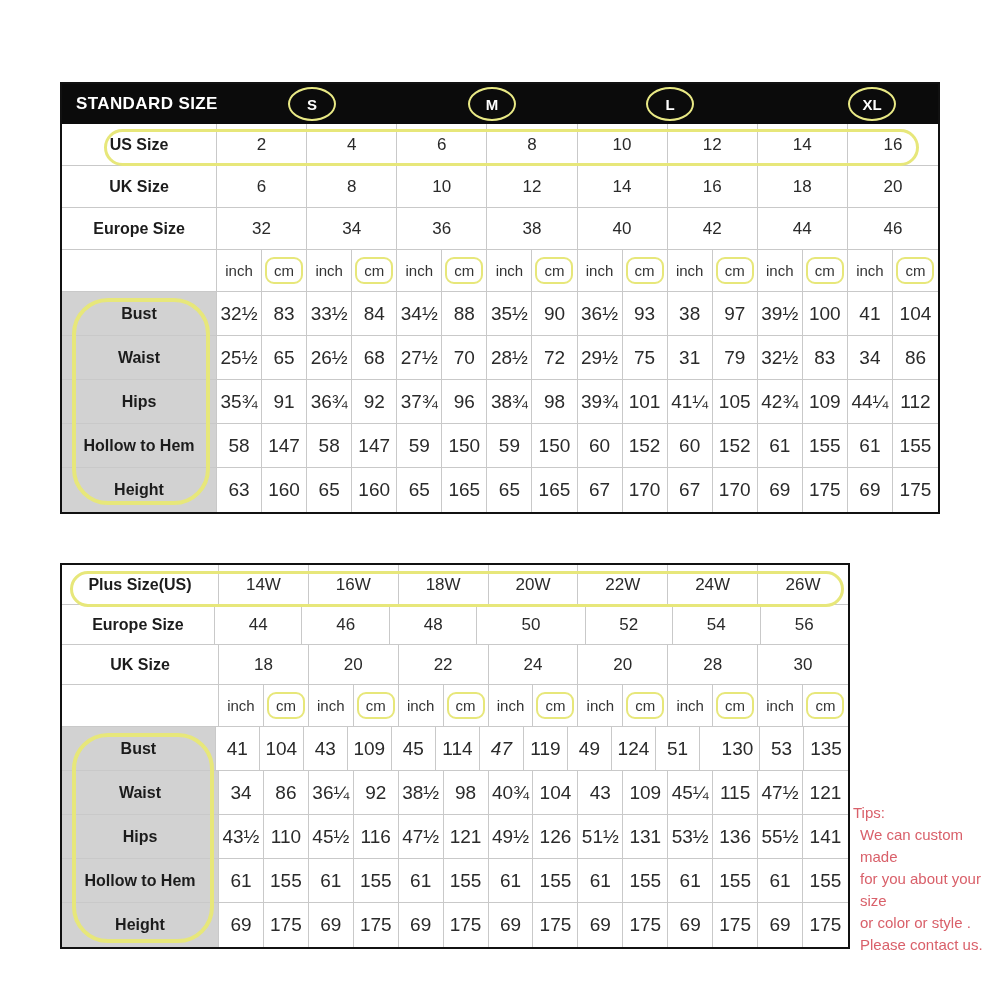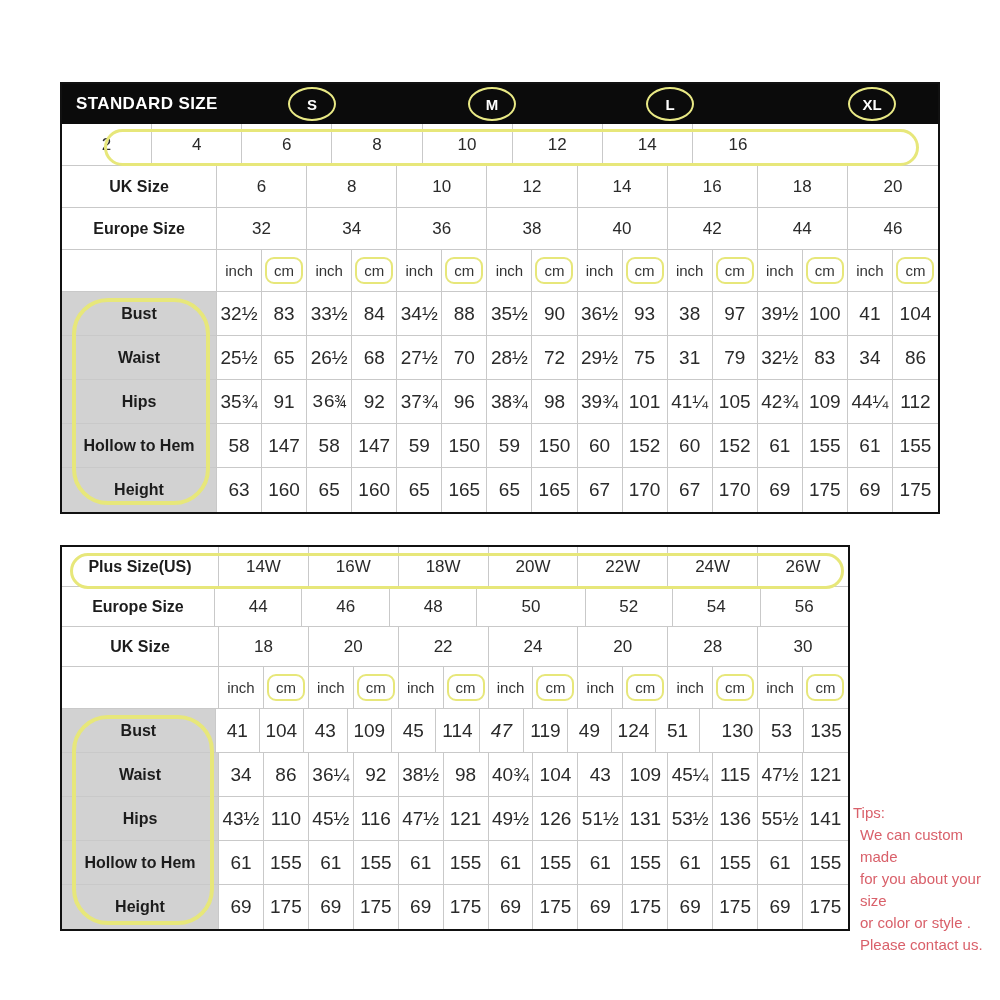--- a/index.html
+++ b/index.html
@@ -2,21 +2,21 @@
 <html><head>
 <meta charset="utf-8">
 <style>
   * { margin:0; padding:0; box-sizing:border-box; }
   html,body { width:1000px; height:1000px; background:#fff;
               font-family:"Liberation Sans", sans-serif; color:#222; }
   .page { position:relative; width:1000px; height:1000px; background:#fff; overflow:hidden; }
 
   .tblwrap { position:absolute; background:#fff; border:2px solid #111; }
   #t1 { left:60px; top:82px;  width:880px; height:432px; }
-  #t2 { left:60px; top:545px; width:790px; height:386px; }
+  #t2 { left:60px; top:563px; width:790px; height:386px; }
 
   .hbar { position:relative; height:40px; background:#0b0b0b; display:flex; align-items:center; }
   .htitle { color:#fff; font-weight:bold; font-size:17px; letter-spacing:.4px; padding-left:14px; }
   .ellipse { position:absolute; top:3px; width:48px; height:34px; border:2.5px solid #e9e985;
              border-radius:50%; display:flex; align-items:center; justify-content:center;
              color:#fff; font-weight:bold; font-size:15px; }
 
   .row  { display:flex; border-bottom:1px solid #c9c9c9; }
   .row:last-child { border-bottom:none; }
   .cell { border-right:1px solid #c9c9c9; display:flex; align-items:center;
@@ -50,20 +50,21 @@
       <span class="htitle">STANDARD SIZE</span>
       <div id="t1-letters">
           <div class="ellipse" style="left: 226px;">S</div>
           <div class="ellipse" style="left: 406px;">M</div>
           <div class="ellipse" style="left: 584px;">L</div>
           <div class="ellipse" style="left: 786px;">XL</div>
         </div>
     </div>
     <div id="t1-rows">
         <div class="row" style="height: 42px;">
+          <div class="cell label" style="width: 155px;">US Size</div>
           <div class="cell sizeval" style="width: 90.125px;">2</div>
           <div class="cell sizeval" style="width: 90.125px;">4</div>
           <div class="cell sizeval" style="width: 90.125px;">6</div>
           <div class="cell sizeval" style="width: 90.125px;">8</div>
           <div class="cell sizeval" style="width: 90.125px;">10</div>
           <div class="cell sizeval" style="width: 90.125px;">12</div>
           <div class="cell sizeval" style="width: 90.125px;">14</div>
           <div class="cell sizeval" style="width: 90.125px;">16</div>
         </div>
         <div class="row" style="height: 42px;">
@@ -158,21 +159,21 @@
           <div class="cell val" style="width: 45.0625px;">79</div>
           <div class="cell val" style="width: 45.0625px;">32½</div>
           <div class="cell val" style="width: 45.0625px;">83</div>
           <div class="cell val" style="width: 45.0625px;">34</div>
           <div class="cell val" style="width: 45.0625px;">86</div>
         </div>
         <div class="row" style="height: 44px;">
           <div class="cell label gray" style="width: 155px;">Hips</div>
           <div class="cell val" style="width: 45.0625px;">35¾</div>
           <div class="cell val" style="width: 45.0625px;">91</div>
-          <div class="cell val" style="width: 45.0625px; font-family: Liberation Mono, monospace;">36¾</div>
+          <div class="cell val" style="width: 45.0625px;">36¾</div>
           <div class="cell val" style="width: 45.0625px;">92</div>
           <div class="cell val" style="width: 45.0625px;">37¾</div>
           <div class="cell val" style="width: 45.0625px;">96</div>
           <div class="cell val" style="width: 45.0625px;">38¾</div>
           <div class="cell val" style="width: 45.0625px;">98</div>
           <div class="cell val" style="width: 45.0625px;">39¾</div>
           <div class="cell val" style="width: 45.0625px;">101</div>
           <div class="cell val" style="width: 45.0625px;">41¼</div>
           <div class="cell val" style="width: 45.0625px;">105</div>
           <div class="cell val" style="width: 45.0625px;">42¾</div>

